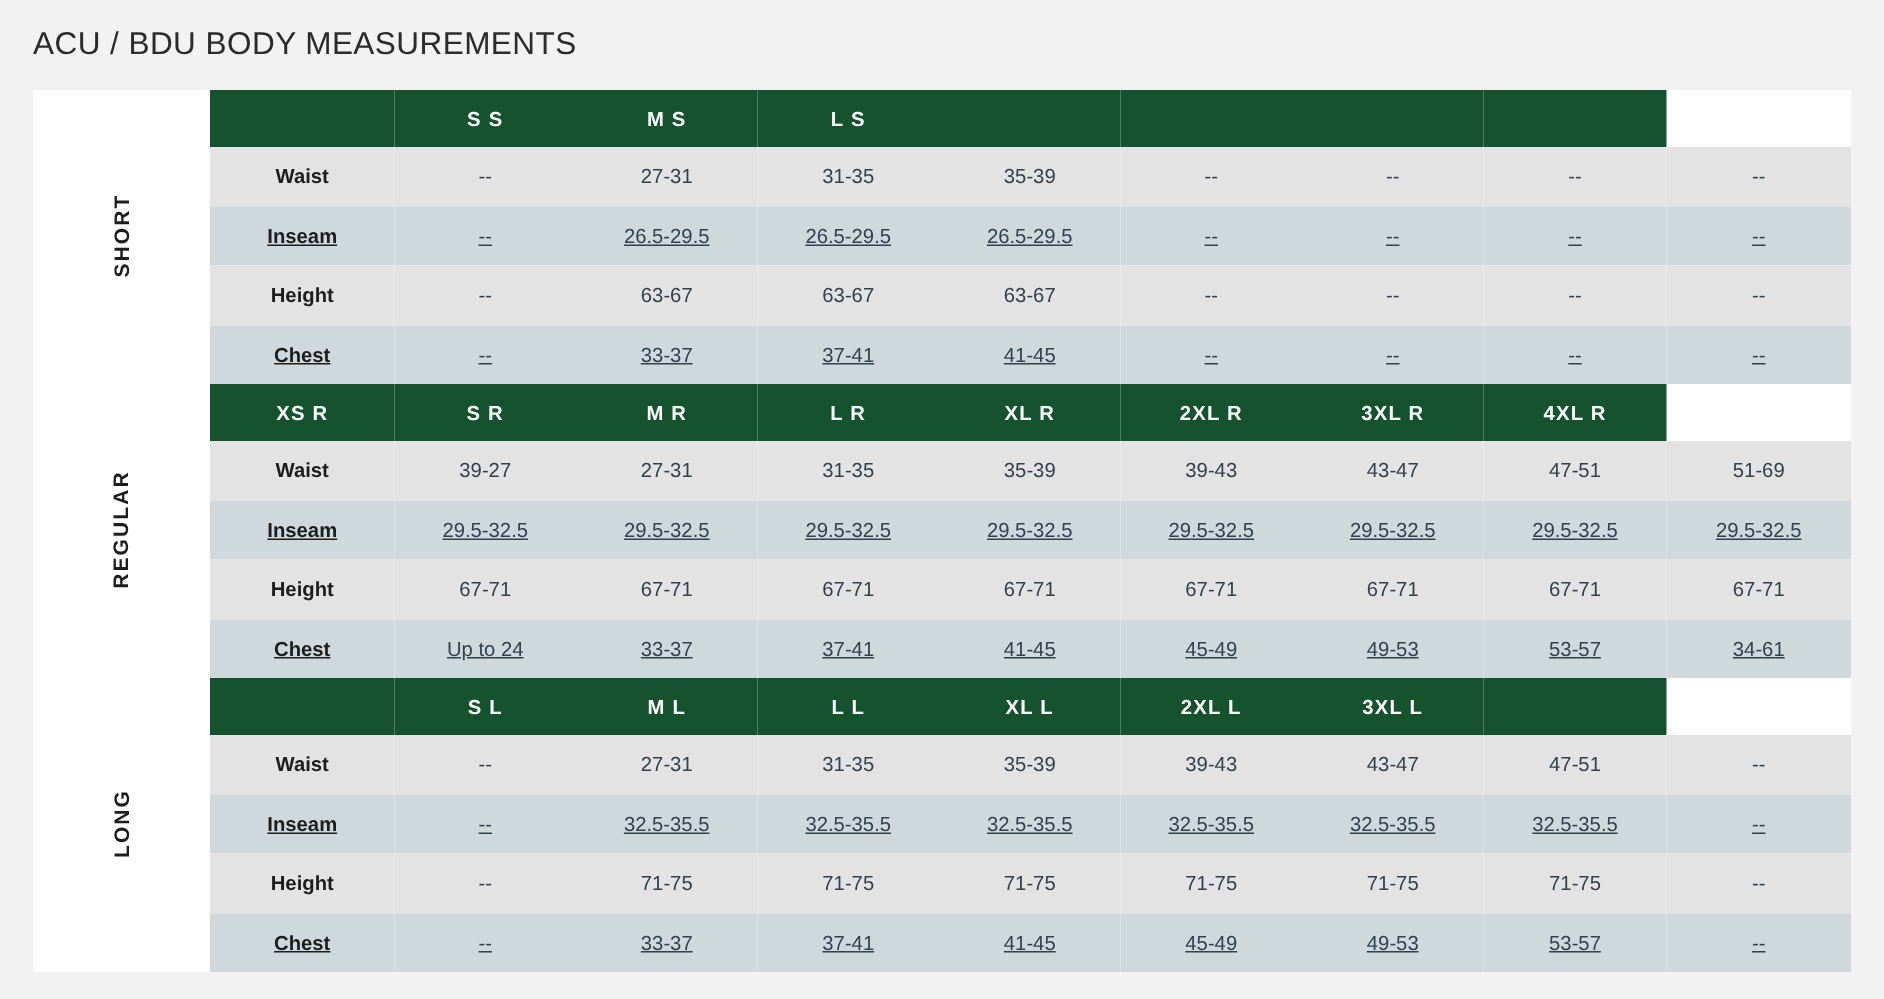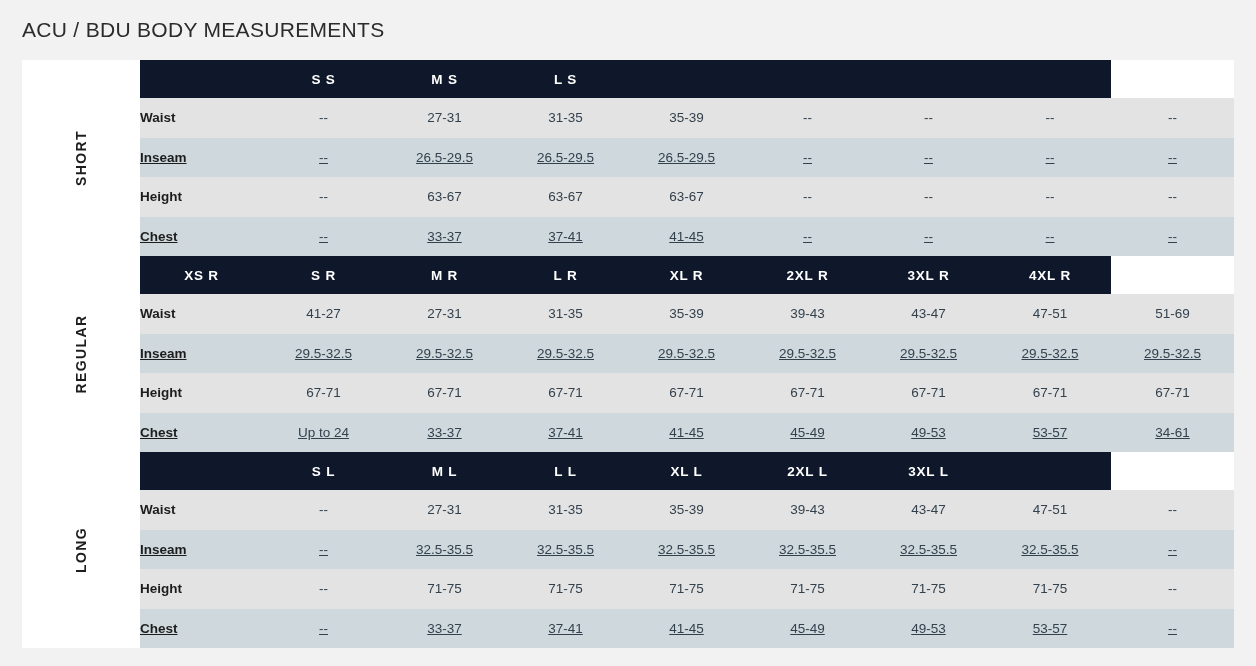--- a/index.html
+++ b/index.html
@@ -62,36 +62,36 @@
   .rot-text {
     display: inline-block;
     transform: rotate(-90deg);
     white-space: nowrap;
     font-size: 14px;
     font-weight: bold;
     letter-spacing: 1.4px;
     color: #1d1d1d;
   }
   .hdr-row td {
-    background: #0f172a;
+    background: #14532d;
     height: 38px;
   }
   .hdr-row td.rot-cell {
     background: #ffffff;
   }
   .hdr-cell {
     color: #ffffff;
     font-size: 13.5px;
     font-weight: bold;
     text-align: center;
     letter-spacing: 0.8px;
     vertical-align: middle;
   }
   .lbl-cell {
-    text-align: left;
+    text-align: center;
     padding-right: 18px;
     font-size: 13.5px;
     font-weight: bold;
     color: #1d1d1d;
     vertical-align: middle;
     height: 39.5px;
     box-sizing: border-box;
   }
   .val-cell {
     text-align: center;
@@ -191,21 +191,21 @@
           <td class="hdr-cell">S R</td>
           <td class="hdr-cell">M R</td>
           <td class="hdr-cell">L R</td>
           <td class="hdr-cell">XL R</td>
           <td class="hdr-cell">2XL R</td>
           <td class="hdr-cell">3XL R</td>
           <td class="hdr-cell">4XL R</td>
         </tr>
         <tr class="row-a">
           <td class="lbl-cell">Waist</td>
-          <td class="val-cell">41-27</td>
+          <td class="val-cell">39-27</td>
           <td class="val-cell">27-31</td>
           <td class="val-cell">31-35</td>
           <td class="val-cell">35-39</td>
           <td class="val-cell">39-43</td>
           <td class="val-cell">43-47</td>
           <td class="val-cell">47-51</td>
           <td class="val-cell">51-69</td>
         </tr>
         <tr class="row-b">
           <td class="lbl-cell">Inseam</td>

